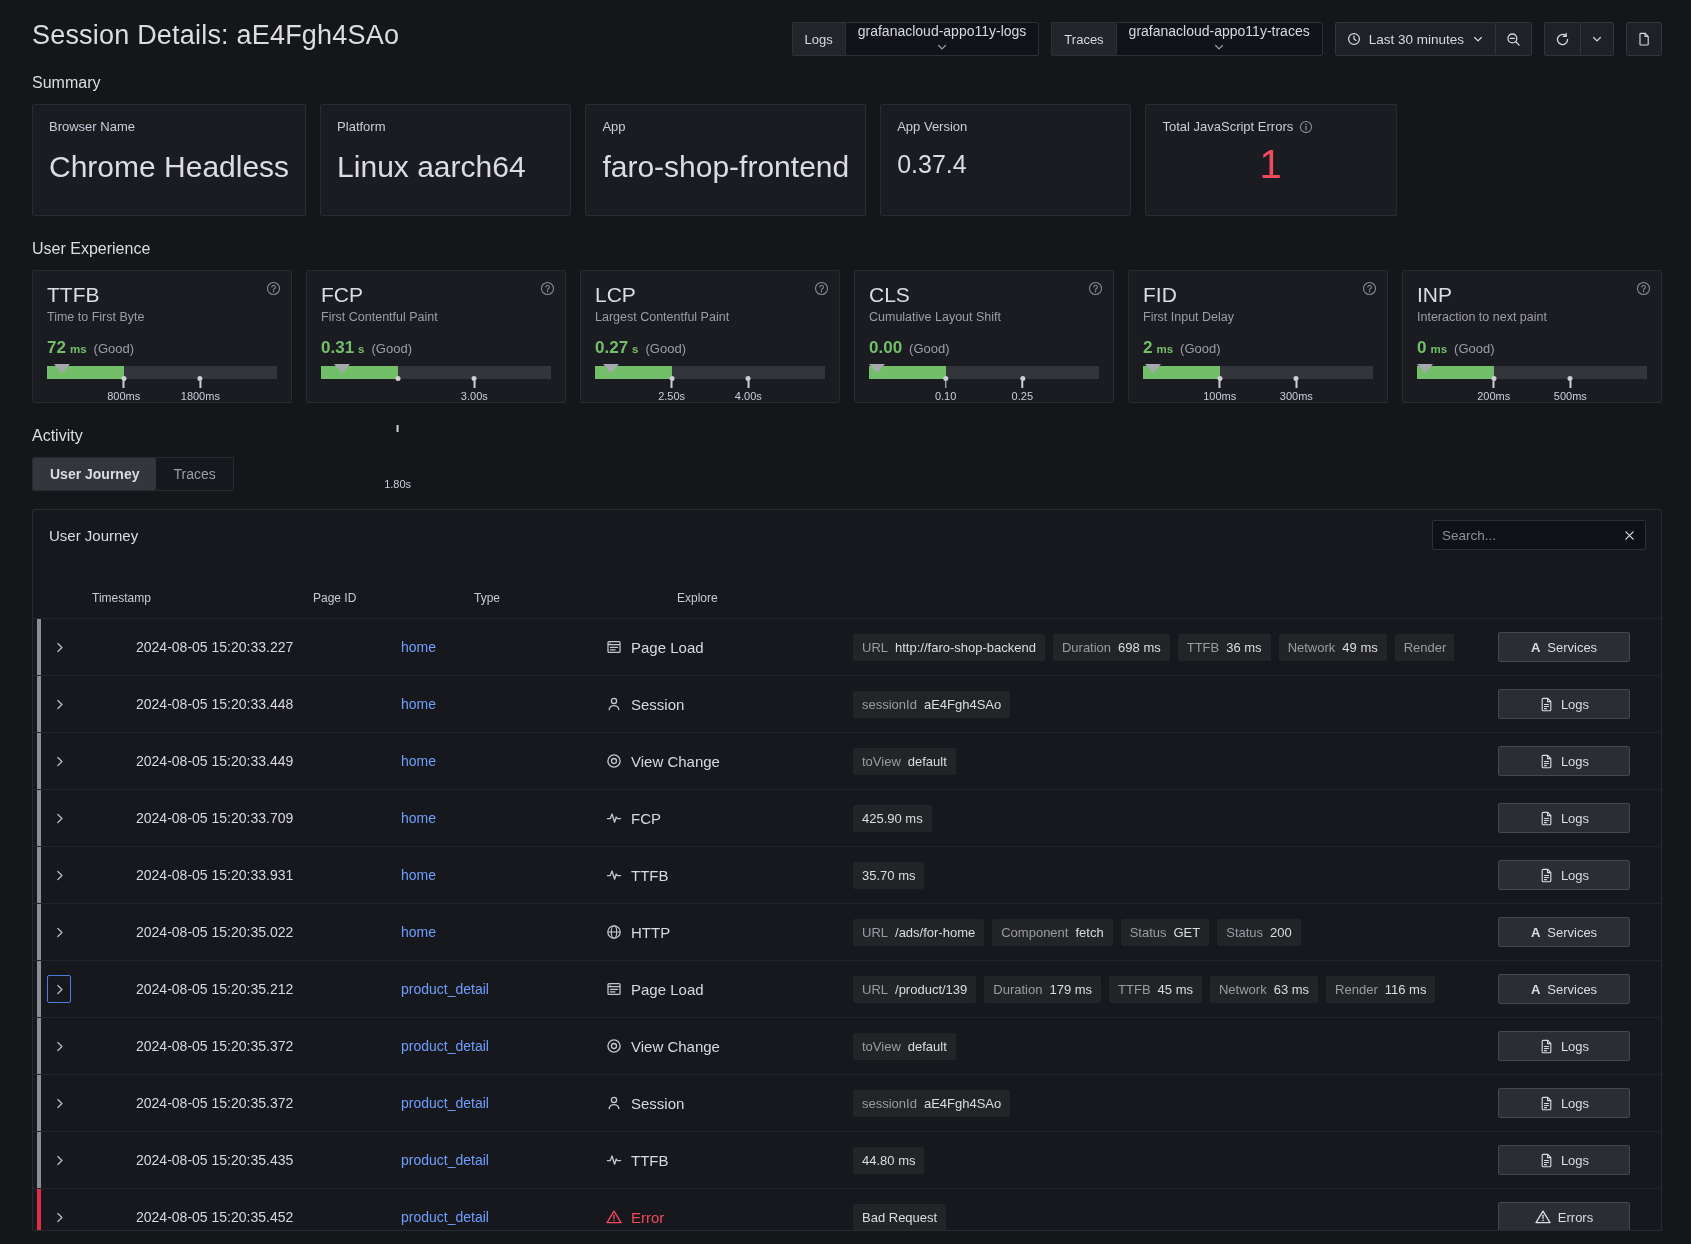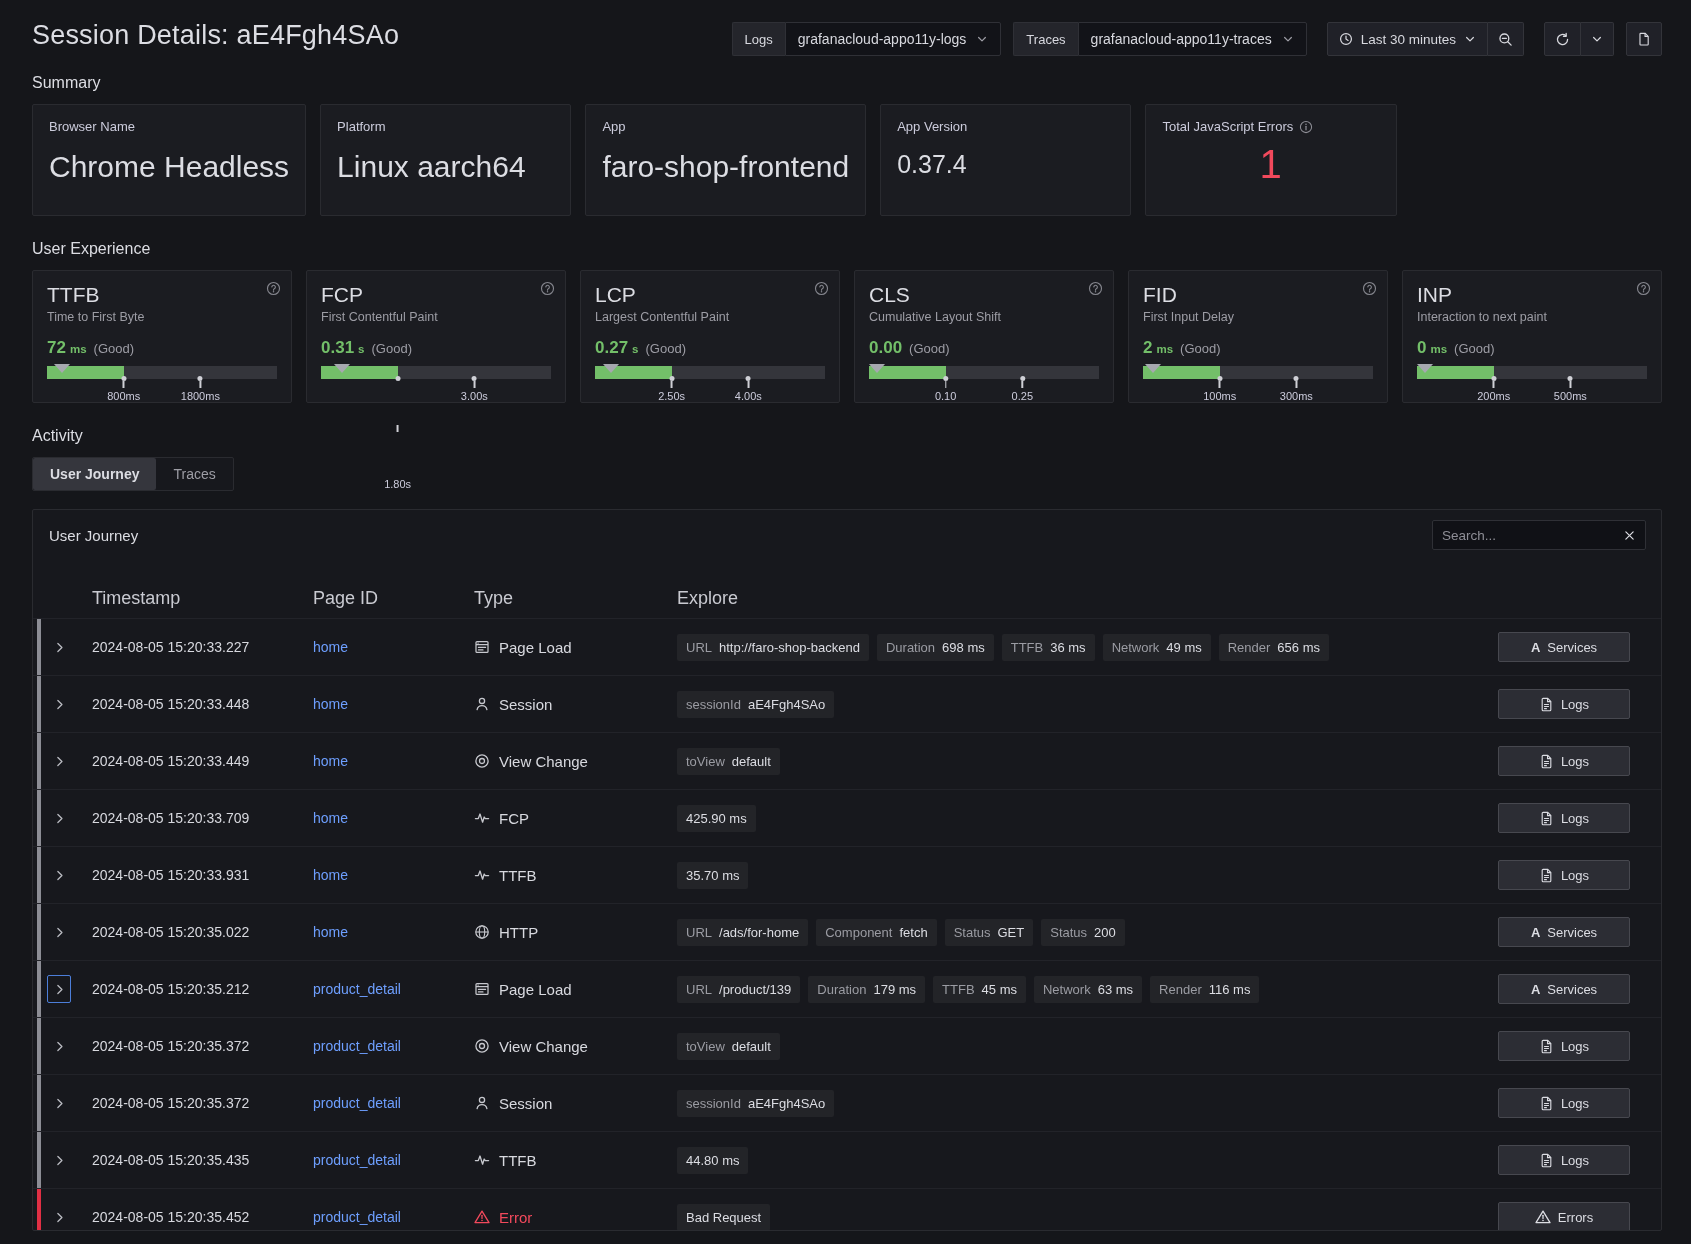--- a/index.html
+++ b/index.html
@@ -17,31 +17,31 @@
   h1.title { font-size:27px; font-weight:500; color:#dcdde3; letter-spacing:.2px; }
   .toolbar { display:flex; gap:12px; margin-top:2px; align-items:center; }
   .group { display:flex; align-items:stretch; }
   .ds-label {
     background:#24252b; border:1px solid #2f3036; border-right:none;
     border-radius:2px 0 0 2px; padding:0 12px; display:flex; align-items:center;
     font-size:13px; color:#d8d9df; height:34px;
   }
   .ds-select {
     background:#121318; border:1px solid #2f3036; border-radius:0 2px 2px 0;
-    display:flex; align-items:center; gap:10px; padding:0 12px; height:34px;
-    color:#d8d9df; font-size:14px; cursor:pointer;
+    display:flex; align-items:center; gap:2px; padding:0 12px; height:34px;
+    color:#d8d9df; font-size:14px; cursor:pointer;flex-direction:column;
   }
   .ds-select .chev { color:#9d9da5; display:flex; }
   .tool-btn {
     background:#202128; border:1px solid #33343a; color:#d8d9df;
     height:34px; display:flex; align-items:center; gap:8px; padding:0 11px;
     font-size:13.5px; font-weight:500; cursor:pointer; border-radius:2px;
   }
   .group .tool-btn { border-radius:0; }
-  .group .tool-btn:first-child { border-radius:2px 0 0 2px;margin-left:8px; }
+  .group .tool-btn:first-child { border-radius:2px 0 0 2px; }
   .group .tool-btn:last-child { border-radius:0 2px 2px 0; border-left:none; }
   .icon-only { padding:0 10px; }
 
   
   .section-heading { font-size:16px; font-weight:500; color:#dcdde3; margin:24px 0 12px; }
 
   
   .summary-grid, .ux-grid { display:grid; grid-template-columns:repeat(6,1fr); gap:14px; }
   .card {
     background:#1b1c21; border:1px solid #2a2b30; border-radius:2px;
@@ -98,22 +98,22 @@
   }
   .search-box input::placeholder { color:#8e8e96; }
   .search-clear { color:#d8d9df; display:flex; cursor:pointer; }
 
   
   .grid-row {
     display:grid;
     grid-template-columns:45px 221px 161px 203px 1fr 149px;
     align-items:center; padding-left:14px; padding-right:14px;
   }
-  .thead { margin-top:28px; height:40px; font-size:18px; font-weight:500; color:#c9cad1; }
-  .trow { min-height:57px; border-top:1px solid #222329; position:relative; }
+  .thead { margin-top:28px; height:40px; font-size:12px; font-weight:500; color:#c9cad1; }
+  .trow { min-height:57px; border-top:1px solid #222329; position:relative;gap:44px; }
   .trow::before {
     content:""; position:absolute; left:4px; top:0; bottom:0; width:4px; background:#8c8d95;
   }
   .trow.error-row::before { background:#e02f44; }
   .expander {
     background:none; border:none; color:#b9bac1; cursor:pointer;
     width:24px; height:28px; display:flex; align-items:center; justify-content:center; border-radius:2px;
   }
   .expander.selected { border:1.5px solid #4c7ed9; }
   .cell-ts { font-size:14px; color:#d8d9df; }

